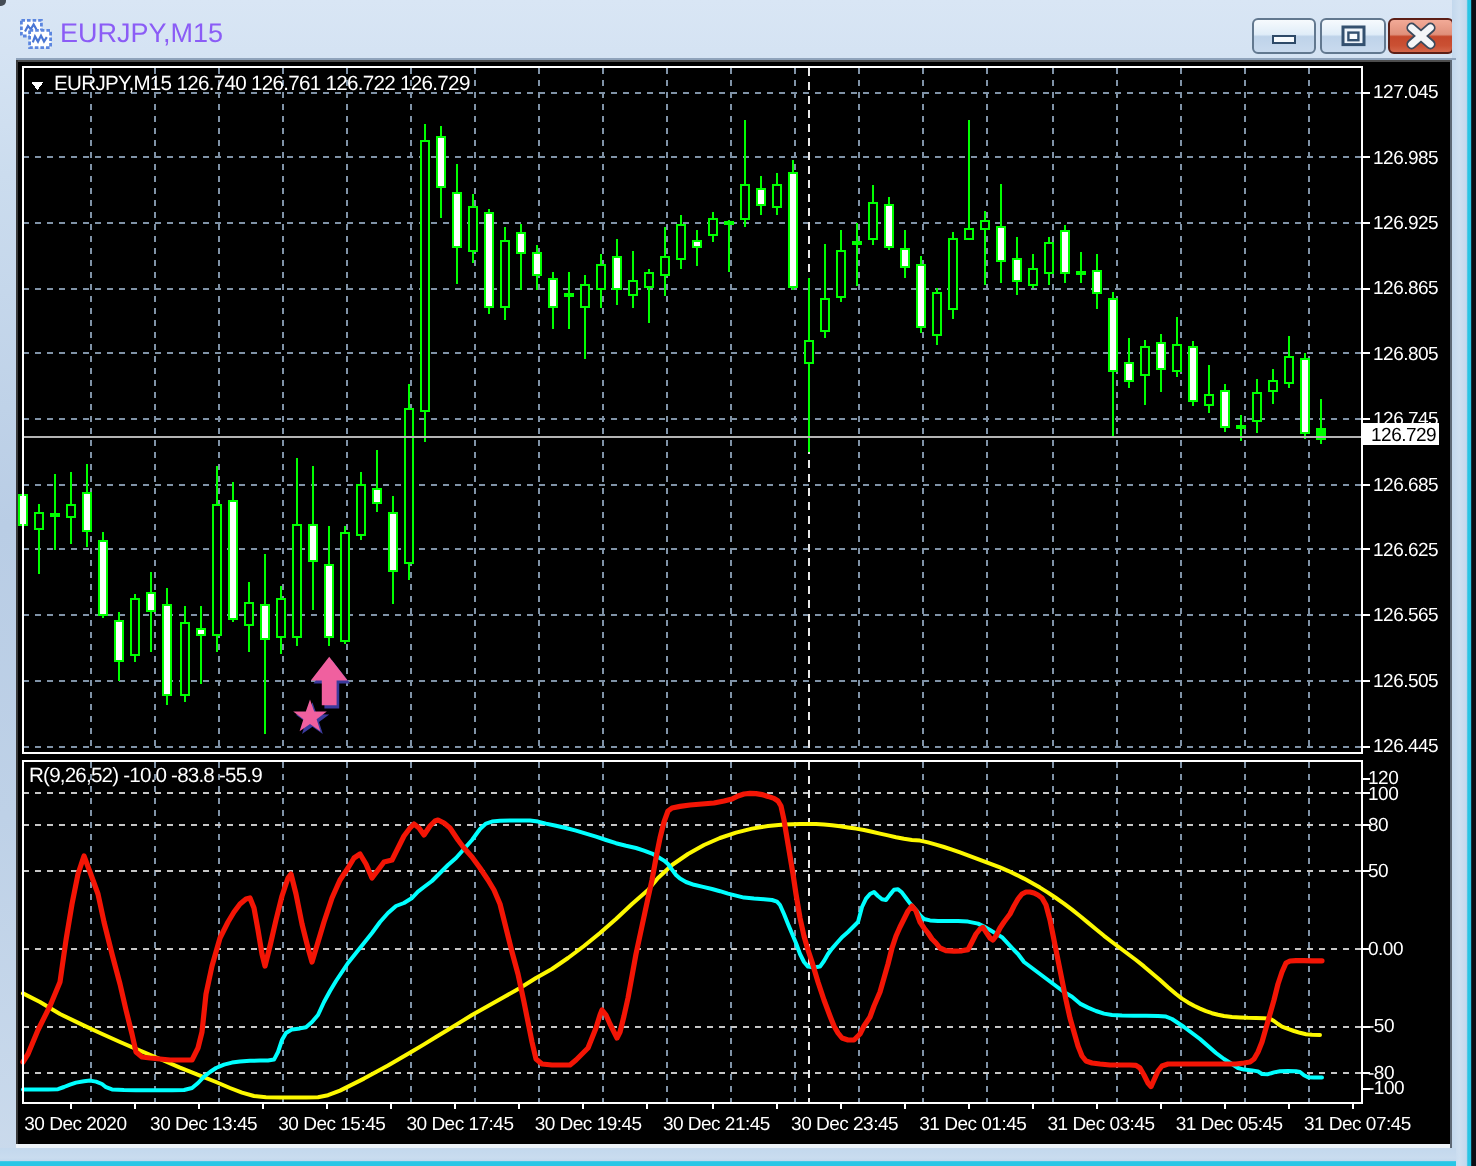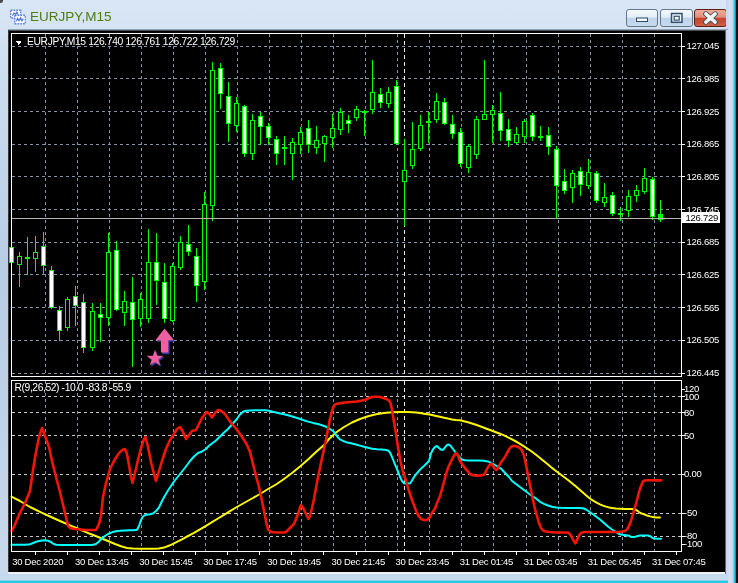--- a/index.html
+++ b/index.html
@@ -1,17 +1,17 @@
 <!DOCTYPE html>
 <html><head><meta charset="utf-8"><style>
 *{margin:0;padding:0;box-sizing:border-box}
 body{width:738px;height:583px;position:relative;font-family:"Liberation Sans",sans-serif;background:linear-gradient(#d9e6f5 0%,#cbdcee 15%,#b9cde5 45%,#bed1e7 70%,#cadaec 100%);overflow:hidden}
 .corner{position:absolute;left:0;top:0;width:2.5px;height:2.5px;background:#454c55;border-bottom-right-radius:2.5px}
 .tbline{position:absolute;left:8px;top:29px;width:720px;height:1px;background:#8fa3bb}
-.title{position:absolute;left:30px;top:9px;font-size:13.5px;color:#4d7c0f}
+.title{position:absolute;left:30px;top:9px;font-size:13.5px;color:#8b5cf6}
 .btn{position:absolute;top:9px;height:17.5px;border-radius:3px;border:1px solid #62788f}
 .btn.minb{left:626px;width:32px;background:linear-gradient(#f6fafd 0%,#e0edf8 45%,#bed3e9 52%,#c9daee 100%)}
 .btn.maxb{left:660px;width:33px;background:linear-gradient(#f6fafd 0%,#e0edf8 45%,#bed3e9 52%,#c9daee 100%)}
 .btn.closeb{left:694px;width:33px;background:linear-gradient(#f2aa97 0%,#e0907b 45%,#c6482c 52%,#ca5033 80%,#d4664a 100%);border-color:#5c1f17}
 .client{position:absolute;left:8px;top:30px;width:717px;height:544px;background:#000}
 .ctop{position:absolute;left:8px;top:30px;width:717px;height:1px;background:#4c4c4c}
 .cleft{position:absolute;left:8px;top:30px;width:1px;height:544px;background:#383838}
 .innerhl{position:absolute;left:8px;top:572.3px;width:717px;height:1.6px;background:#eef3f8}
 .innerhr{position:absolute;left:725px;top:30px;width:1px;height:544px;background:#5d6875}
 .edgeR{position:absolute;left:726px;top:0;width:12px;height:583px;background:linear-gradient(90deg,#c3d8ed 0%,#cfe0f1 30%,#c3d8ed 60%,#2ac4e4 66%,#29c6e6 78%,#0b0f16 82%,#0b0f16 100%)}

